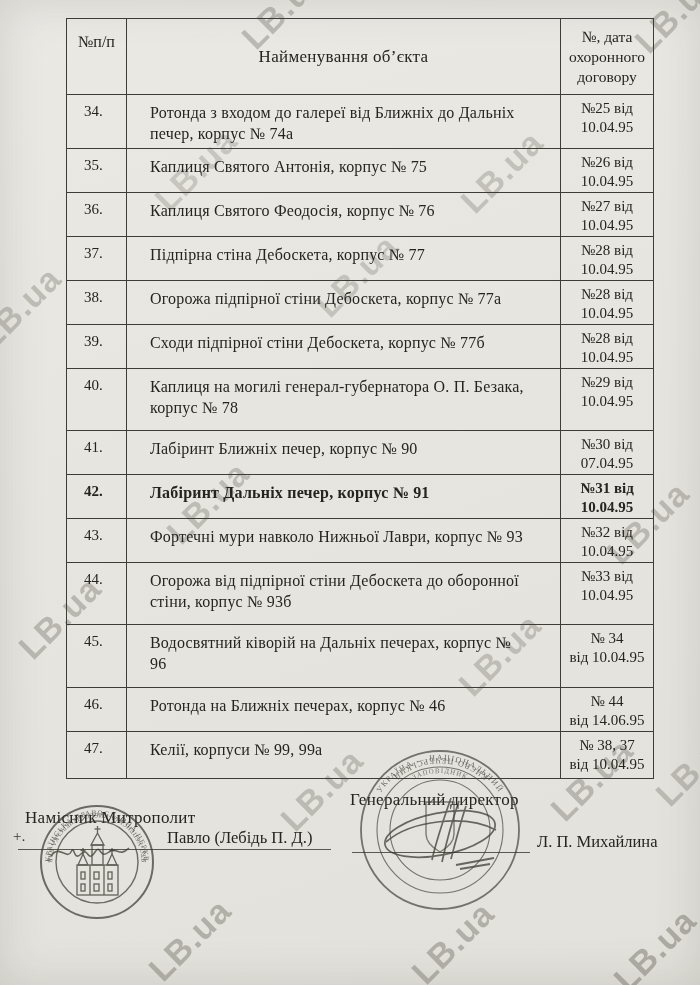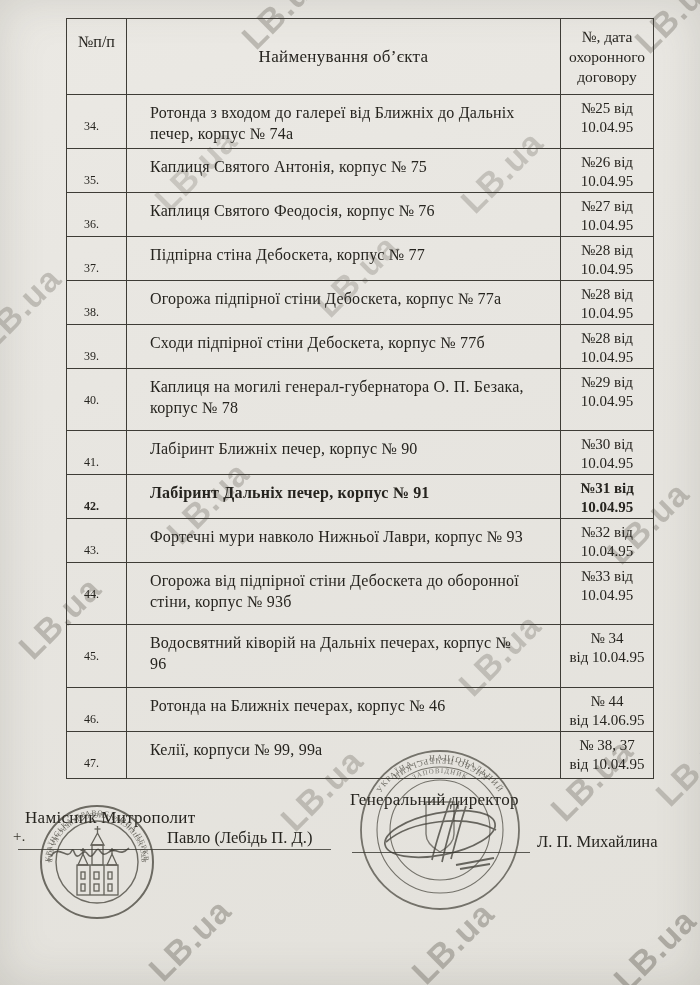--- a/index.html
+++ b/index.html
@@ -14,21 +14,21 @@
     transform:translate(-50%,-50%) rotate(-45deg);white-space:nowrap;pointer-events:none;}
   
   #tblwrap{position:absolute;left:66px;top:18px;width:587px;}
   table{width:100%;border-collapse:collapse;table-layout:fixed;}
   td,th{border:1.5px solid #3e3c36;overflow:hidden;}
   th{font-weight:normal;}
   .c-num{width:60px;} .c-name{width:434px;} .c-con{width:93px;}
   .h-num{vertical-align:top;text-align:center;padding-top:14px;font-size:16px;}
   .h-name{vertical-align:middle;text-align:center;font-size:17px;letter-spacing:.3px;}
   .h-con{vertical-align:middle;text-align:center;font-size:15.5px;line-height:20px;white-space:pre-line;}
-  td.num{vertical-align:top;text-align:left;padding:24px 0 0 17px;font-size:12px;}
+  td.num{vertical-align:top;text-align:left;padding:8px 0 0 17px;font-size:15px;}
   td.name{vertical-align:top;padding:7px 10px 4px 23px;font-size:16px;line-height:21px;
     white-space:pre-line;letter-spacing:.2px;}
   td.con{vertical-align:top;text-align:center;padding:4px 2px 2px 2px;font-size:15px;
     line-height:18.5px;white-space:pre-line;}
   
   .sigtitle{position:absolute;font-size:17px;letter-spacing:.3px;white-space:nowrap;}
   .signame{position:absolute;font-size:16.5px;white-space:nowrap;}
   .sigline{position:absolute;height:1px;background:#413f39;opacity:.85;}
   .handmark{position:absolute;font-style:italic;font-size:15px;color:#3a382f;}
   .stamp{position:absolute;opacity:.88;}
@@ -114,21 +114,21 @@
             <td class="num">40.</td>
             <td class="name">Каплиця на могилі генерал-губернатора О. П. Безака,
 корпус № 78</td>
             <td class="con">№29 від
 10.04.95</td>
           </tr>
           <tr style="height: 43px;">
             <td class="num">41.</td>
             <td class="name">Лабіринт Ближніх печер, корпус № 90</td>
             <td class="con">№30 від
-10.04.95</td>
+07.04.95</td>
           </tr>
           <tr style="height: 43px; font-weight: bold;">
             <td class="num">42.</td>
             <td class="name">Лабіринт Дальніх печер, корпус № 91</td>
             <td class="con">№31 від
 10.04.95</td>
           </tr>
           <tr style="height: 43px;">
             <td class="num">43.</td>
             <td class="name">Фортечні мури навколо Нижньої Лаври, корпус № 93</td>

